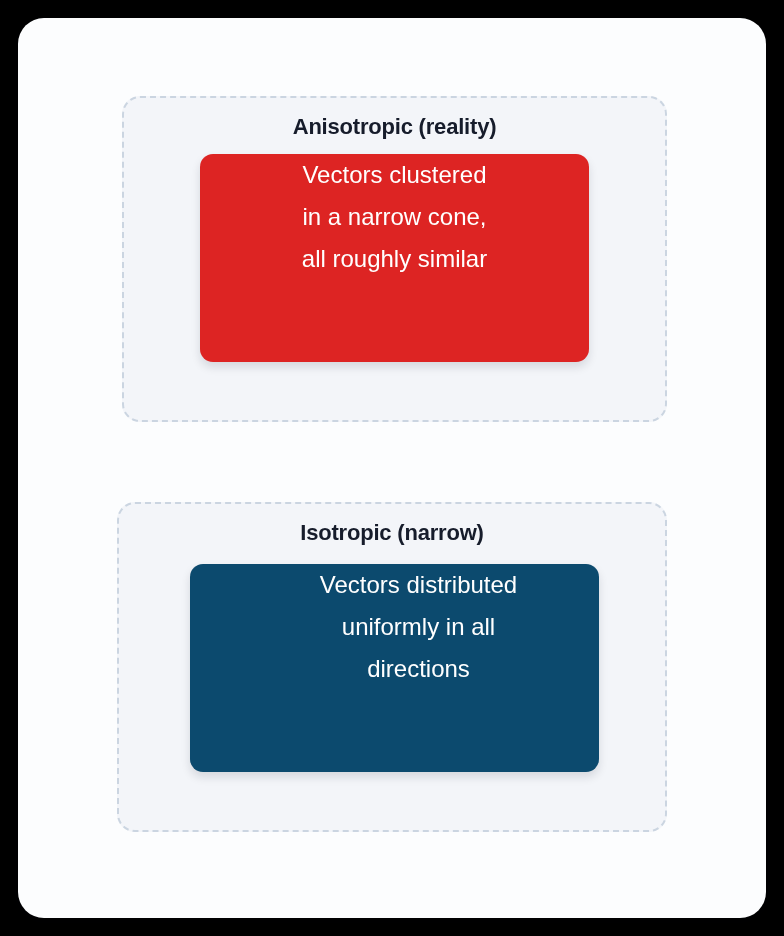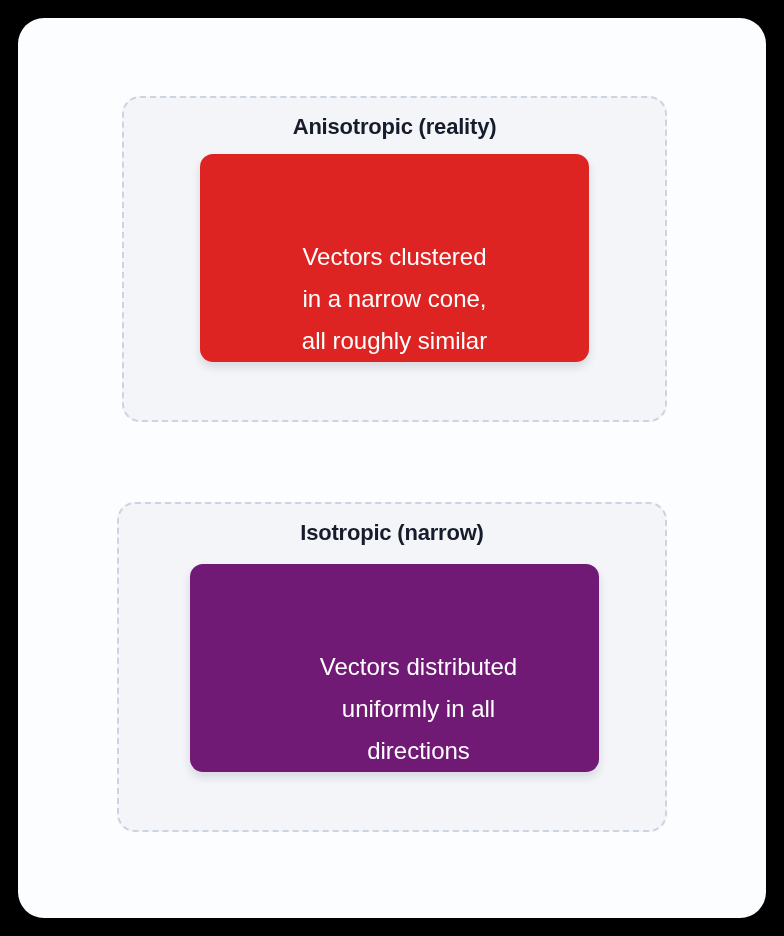--- a/index.html
+++ b/index.html
@@ -68,37 +68,37 @@
     letter-spacing: -0.2px;
     line-height: 1.2;
   }
 
   
   .box {
     position: absolute;
     box-sizing: border-box;
     border-radius: 13px;
     display: flex;
-    align-items: flex-end;
+    align-items: flex-start;
     justify-content: center;
     box-shadow: 0 5px 10px rgba(15, 23, 42, 0.13);
   }
   .box-anisotropic {
     left: 76px;
     top: 56px;
     width: 389px;
     height: 208px;
     background: #dd2423;
   }
   .box-isotropic {
     left: 71px;
     top: 60px;
     width: 409px;
     height: 208px;
-    background: #701a75;
+    background: #0c4a6e;
     padding-left: 48px;
   }
 
   .box-text {
     color: #ffffff;
     font-size: 24px;
     line-height: 42px;
     text-align: center;
     white-space: pre-line;
     padding: 0 10px;

